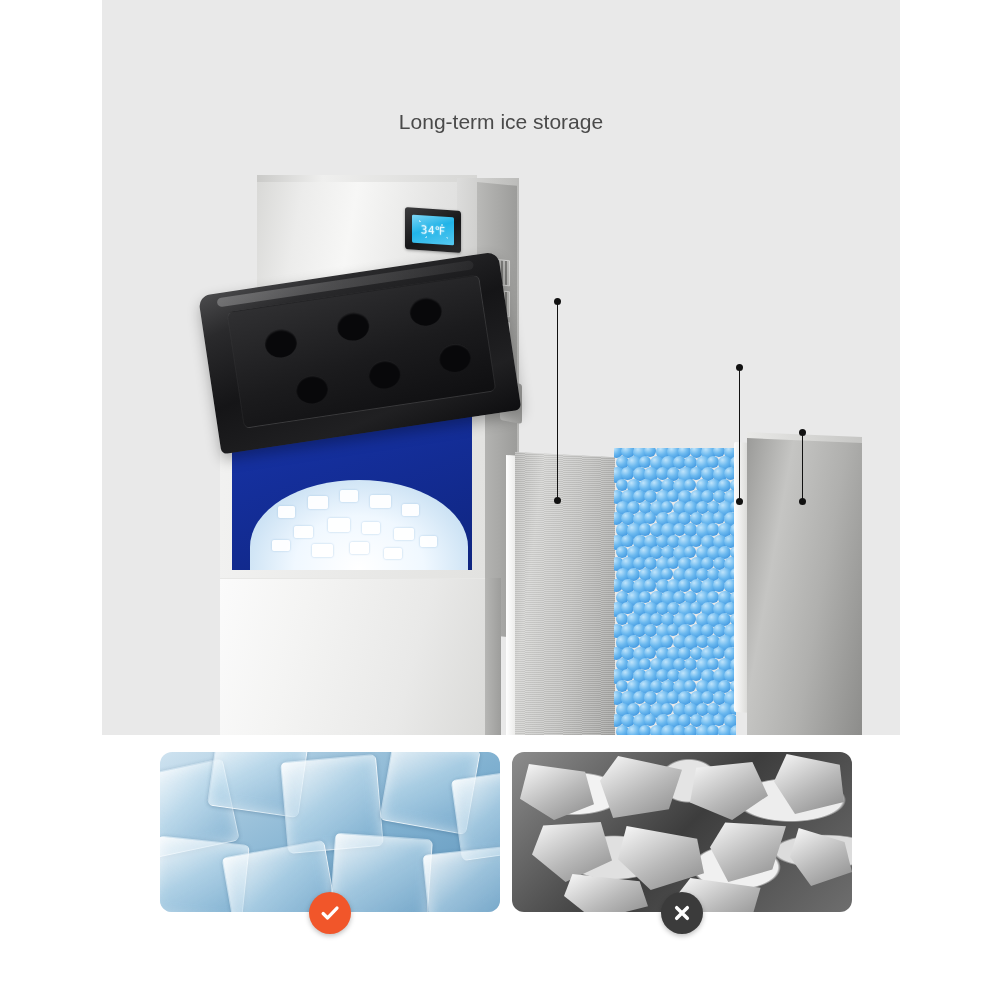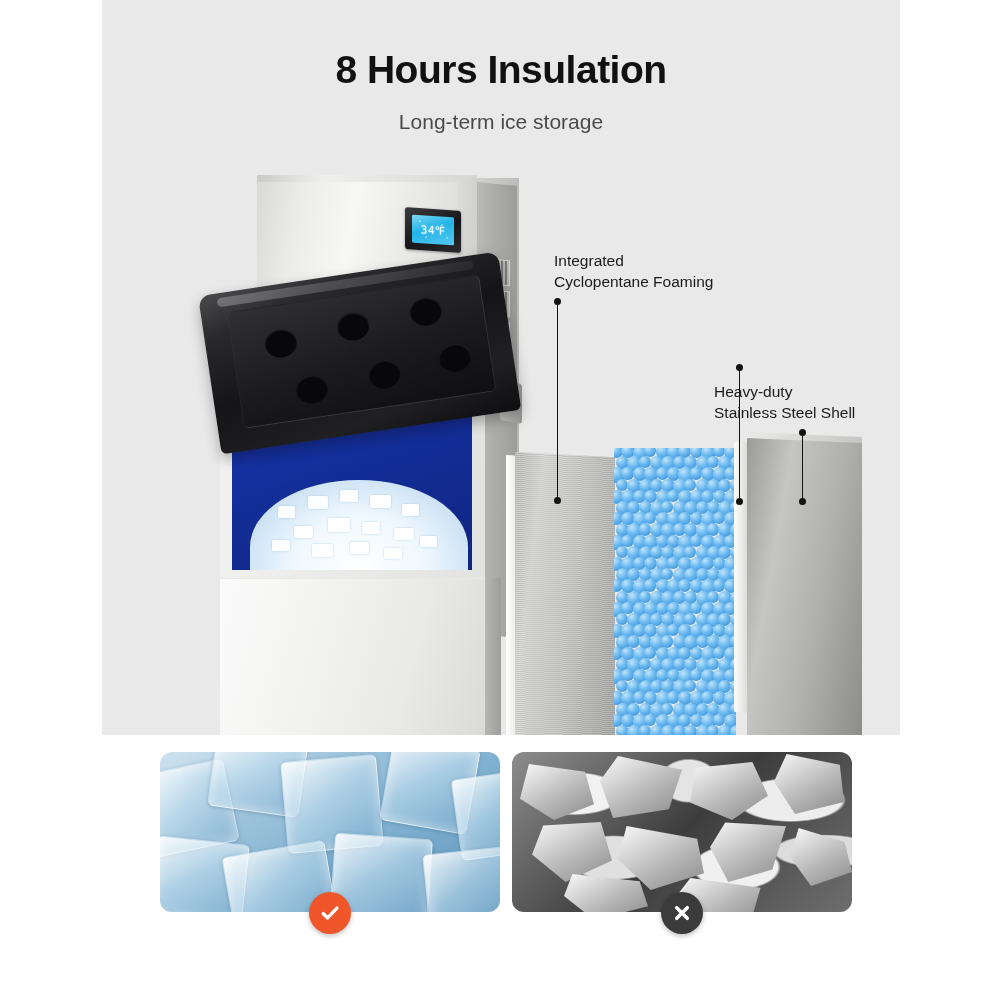--- a/index.html
+++ b/index.html
@@ -254,21 +254,20 @@
   .badge-bad  { left: 661px; background: #3b3b3b; }
   .badge svg { width: 22px; height: 22px; display: block; }
 </style>
 </head>
 <body>
 
 <div id="page">
 
   <div class="hero">
 
-    <div class="hero-title">8 Hours Insulation</div>
     <div class="hero-sub">Long-term ice storage</div>
 
     <div class="machine">
 
       <div class="mach-body"></div>
       <div class="mach-body-top"></div>
       <div class="mach-right-col"></div>
       <div class="mach-side"></div>
 
       <div class="vent v1"></div>
@@ -645,28 +644,20 @@
       <div class="d0"></div>
         <div class="ln" style="height:134px"></div>
         <div class="d1"></div>
     </div>
     <div class="leader" style="left:697px;top:429px;height:76px">
       <div class="d0"></div>
         <div class="ln" style="height:69px"></div>
         <div class="d1"></div>
     </div>
 
-    <div class="anno anno-1">
-      <div class="l1">Integrated</div>
-      <div class="l2">Cyclopentane Foaming</div>
-    </div>
-    <div class="anno anno-3">
-      <div class="l1">Heavy-duty</div>
-      <div class="l2">Stainless Steel Shell</div>
-    </div>
   </div>
 
   <div class="compare">
 
     <div class="cmp-card cmp-good">
       <div class="ice-good">
         <div class="cube" style="left:-14px;top:14px;width:86px;height:84px;transform:rotate(-12deg)"></div>
         <div class="cube" style="left:52px;top:-18px;width:92px;height:78px;transform:rotate(8deg)"></div>
         <div class="cube" style="left:124px;top:6px;width:96px;height:92px;transform:rotate(-5deg)"></div>
         <div class="cube" style="left:226px;top:-10px;width:88px;height:86px;transform:rotate(10deg)"></div>

